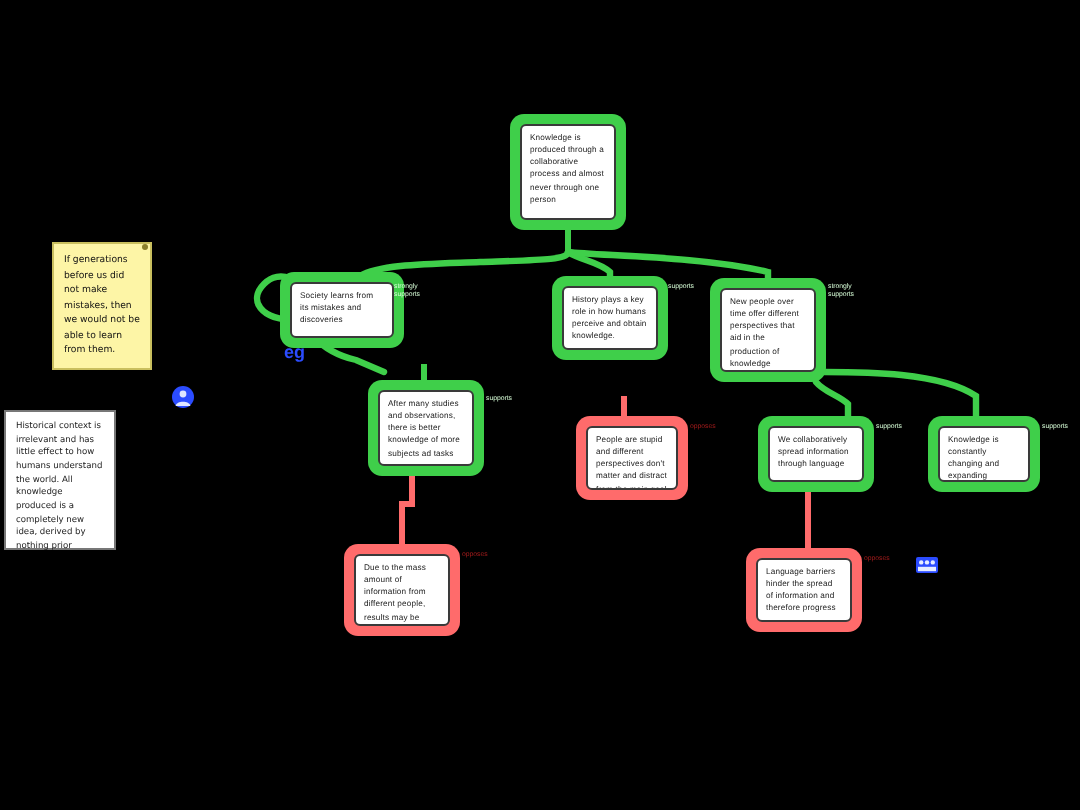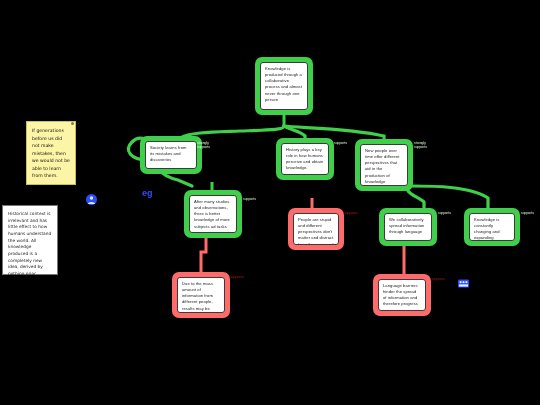--- a/index.html
+++ b/index.html
@@ -148,21 +148,21 @@
   <div class="elabel whitel" style="left:521px;top:212px;width:19px;">
     <span>supports</span>
   </div>
   <div class="elabel pinkl" style="left:231px;top:276px;width:20px;">
     <span>opposes</span>
   </div>
   <div class="elabel pinkl" style="left:432px;top:278px;width:20px;">
     <span>opposes</span>
   </div>
 
-  <div class="egtxt" style="left:142px;top:188px;">
+  <div class="egtxt" style="left:142px;top:171px;">
     <span>eg</span>
   </div>
 
   <div class="icon" style="left:86px;top:191px;">
     <svg width="11" height="11" viewBox="0 0 11 11">
       <circle cx="5.5" cy="5.5" r="5.5" fill="#2b4cff"></circle>
       <circle cx="5.5" cy="4" r="1.7" fill="#dfe6ff"></circle>
       <path d="M1.8,10 C2.2,7.2 8.8,7.2 9.2,10 Z" fill="#dfe6ff"></path>
     </svg>
   </div>

